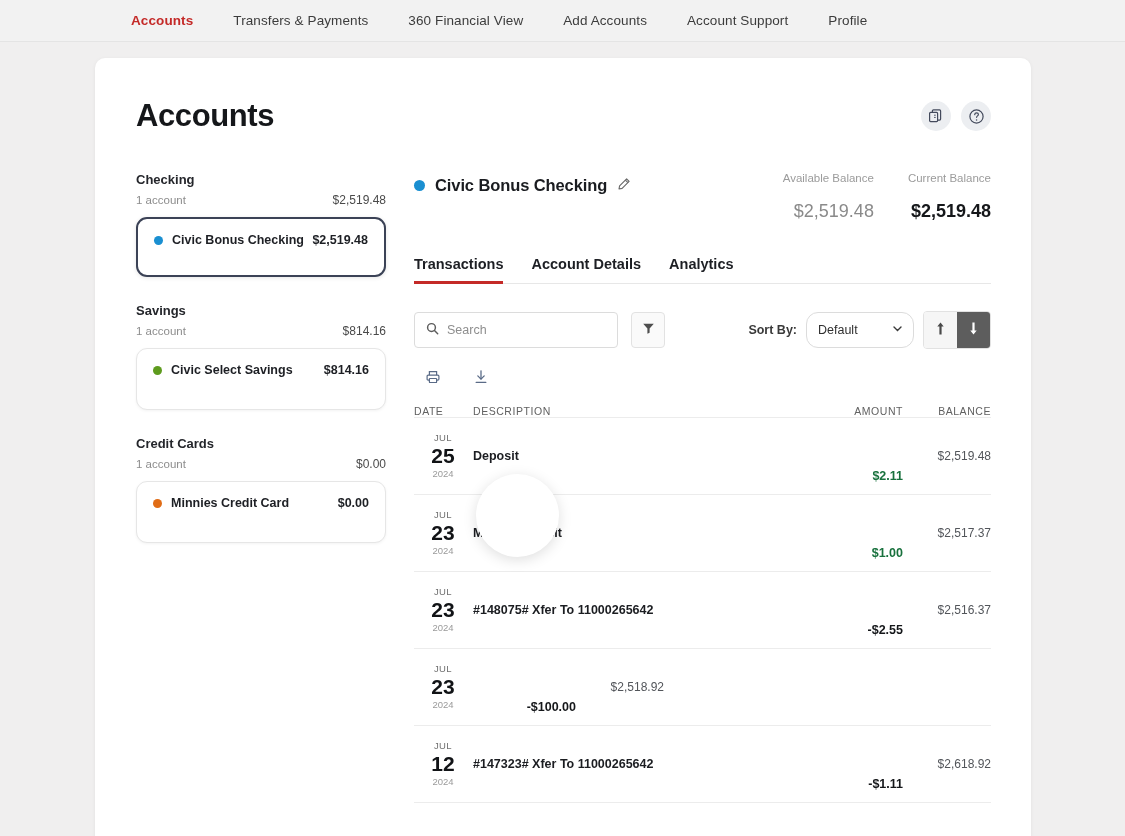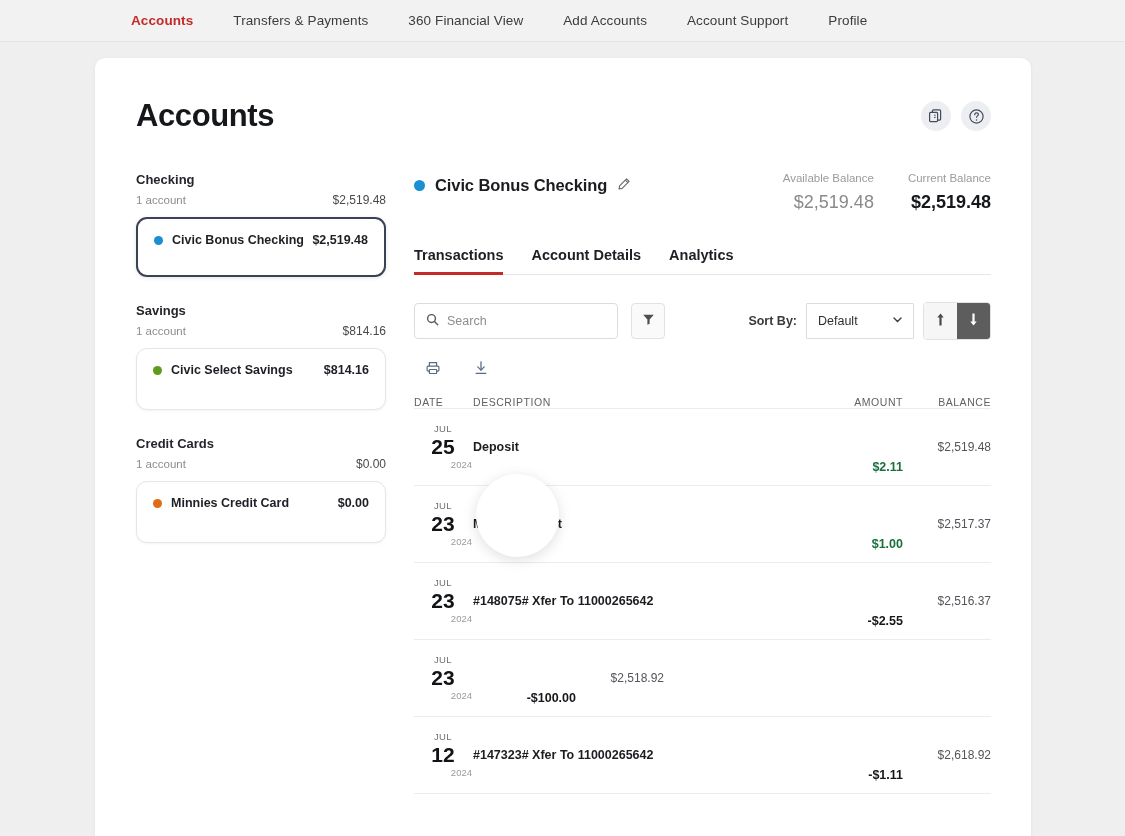--- a/index.html
+++ b/index.html
@@ -138,21 +138,21 @@
     font-weight: 700;
     color: #1a1c20;
     letter-spacing: -.1px;
   }
   .pencil { cursor: pointer; display: flex; }
 
   .balances { display: flex; gap: 34px; text-align: right; }
   .bal-block .bal-label {
     font-size: 11.5px;
     color: #9b9b9b;
-    margin-bottom: 8px;
+    margin-bottom: 17px;
     white-space: nowrap;
   }
   .bal-block .bal-value {
     font-size: 18px;
     color: #8a8a8a;
     font-weight: 400;
     white-space: nowrap;
   }
   .bal-block.current .bal-value {
     color: #15171a;
@@ -216,21 +216,21 @@
   .sort-wrap {
     margin-left: auto;
     display: flex;
     align-items: center;
     gap: 9px;
   }
   .sort-label { font-size: 12.5px; color: #3a3a3a; font-weight: 700; }
   .sort-select {
     width: 108px; height: 36px;
     border: 1px solid #dcdcdc;
-    border-radius: 1px;
+    border-radius: 12px;
     background: #fff;
     display: flex; align-items: center; justify-content: space-between;
     padding: 0 9px 0 11px;
     font-size: 12.5px;
     color: #2f2f2f;
     cursor: pointer;
   }
   .arrow-group { display: flex; border-radius: 4px; overflow: hidden; border: 1px solid #e2e2e2; }
   .arrow-btn {
     width: 33px; height: 36px;
@@ -262,21 +262,21 @@
 
   .txn-row {
     display: flex;
     align-items: center;
     min-height: 77px;
     border-bottom: 1px solid #ececec;
   }
   .date-cell { text-align: center; line-height: 1.12; }
   .date-mon { font-size: 9.5px; color: #717171; letter-spacing: .4px; }
   .date-day { font-size: 21px; font-weight: 800; color: #111316; margin: 1px 0 1px; }
-  .date-yr  { font-size: 9.5px; color: #9a9a9a; text-align: right; }
+  .date-yr  { font-size: 9.5px; color: #9a9a9a; }
   .desc-cell { font-size: 12.5px; font-weight: 700; color: #1b1d21; }
   .amt-cell { font-size: 12.5px; font-weight: 700; text-align: right; margin-top: 40px; }
   .amt-cell.pos { color: #18713d; }
   .amt-cell.neg { color: #15171a; }
   .bal-cell { font-size: 12px; color: #52555a; text-align: right; }
 
   
   .spotlight {
     position: absolute;
     left: 476px;

